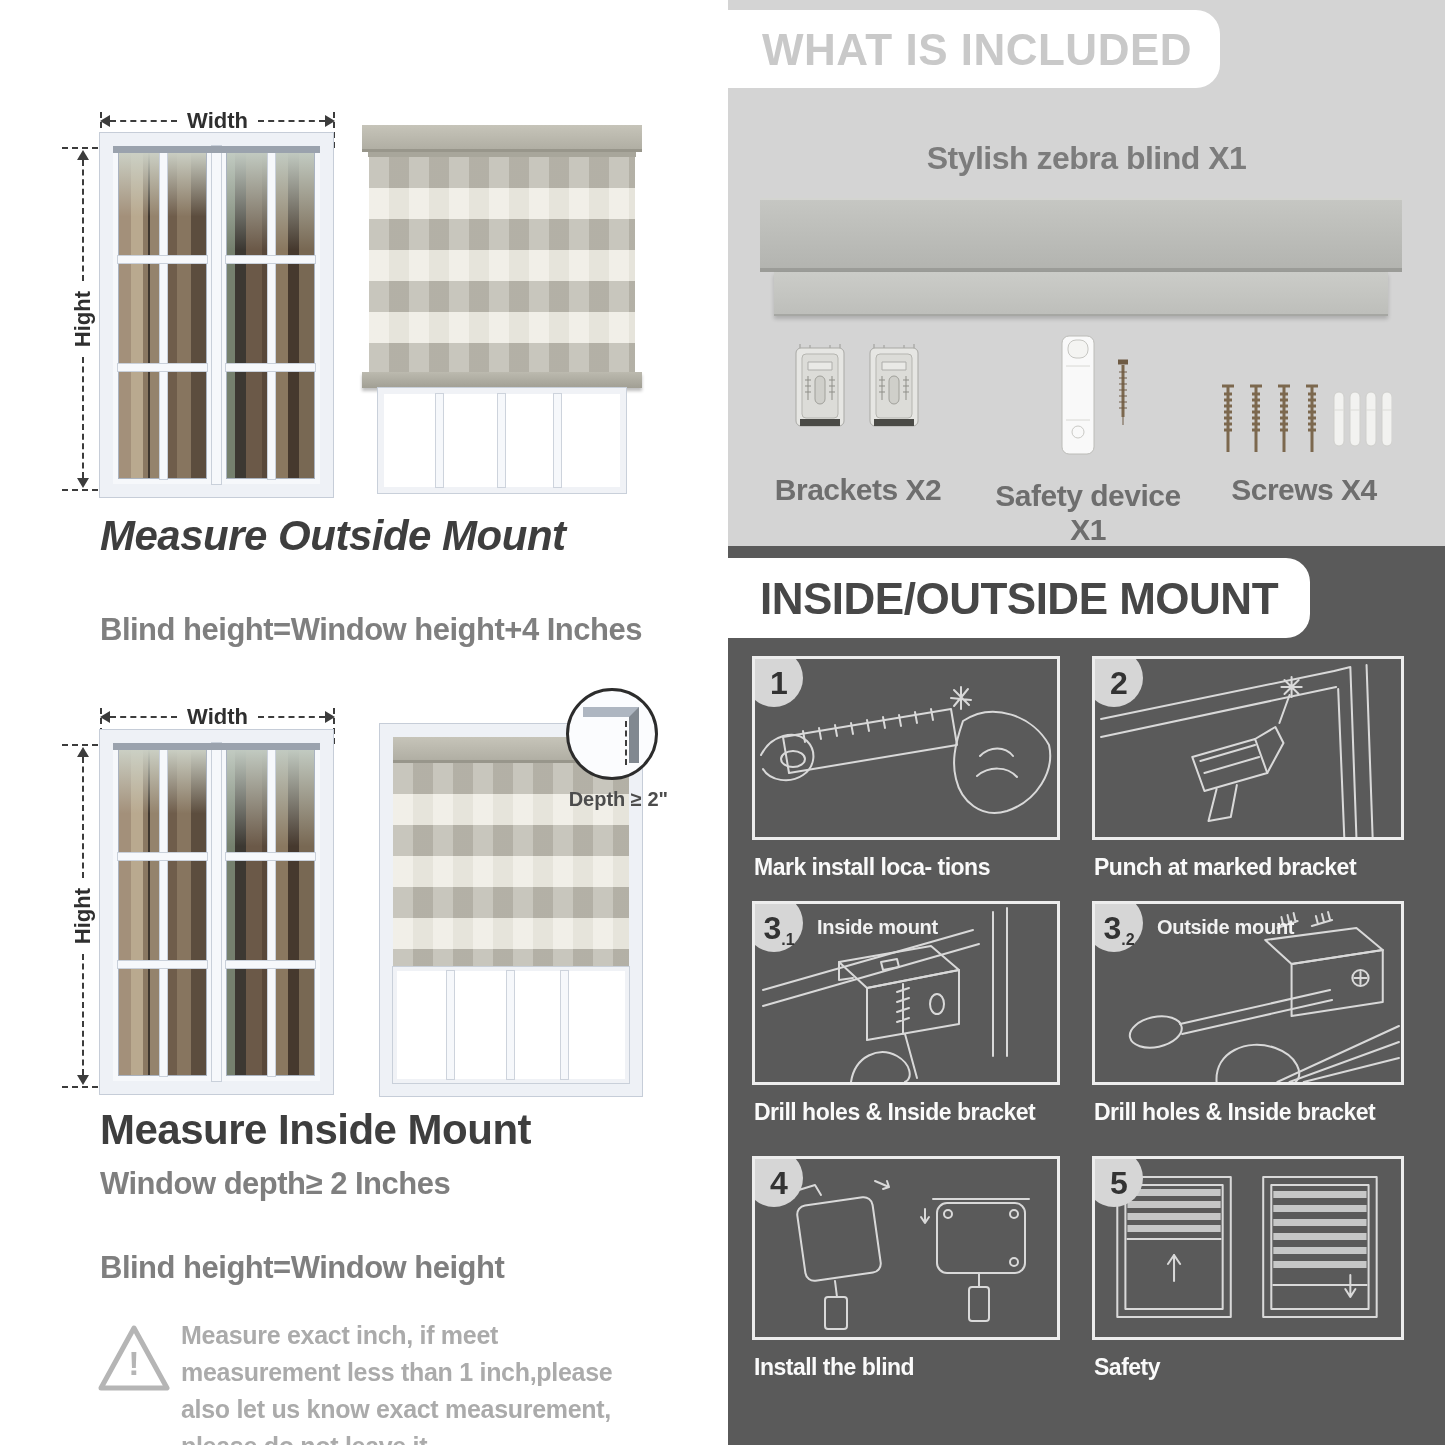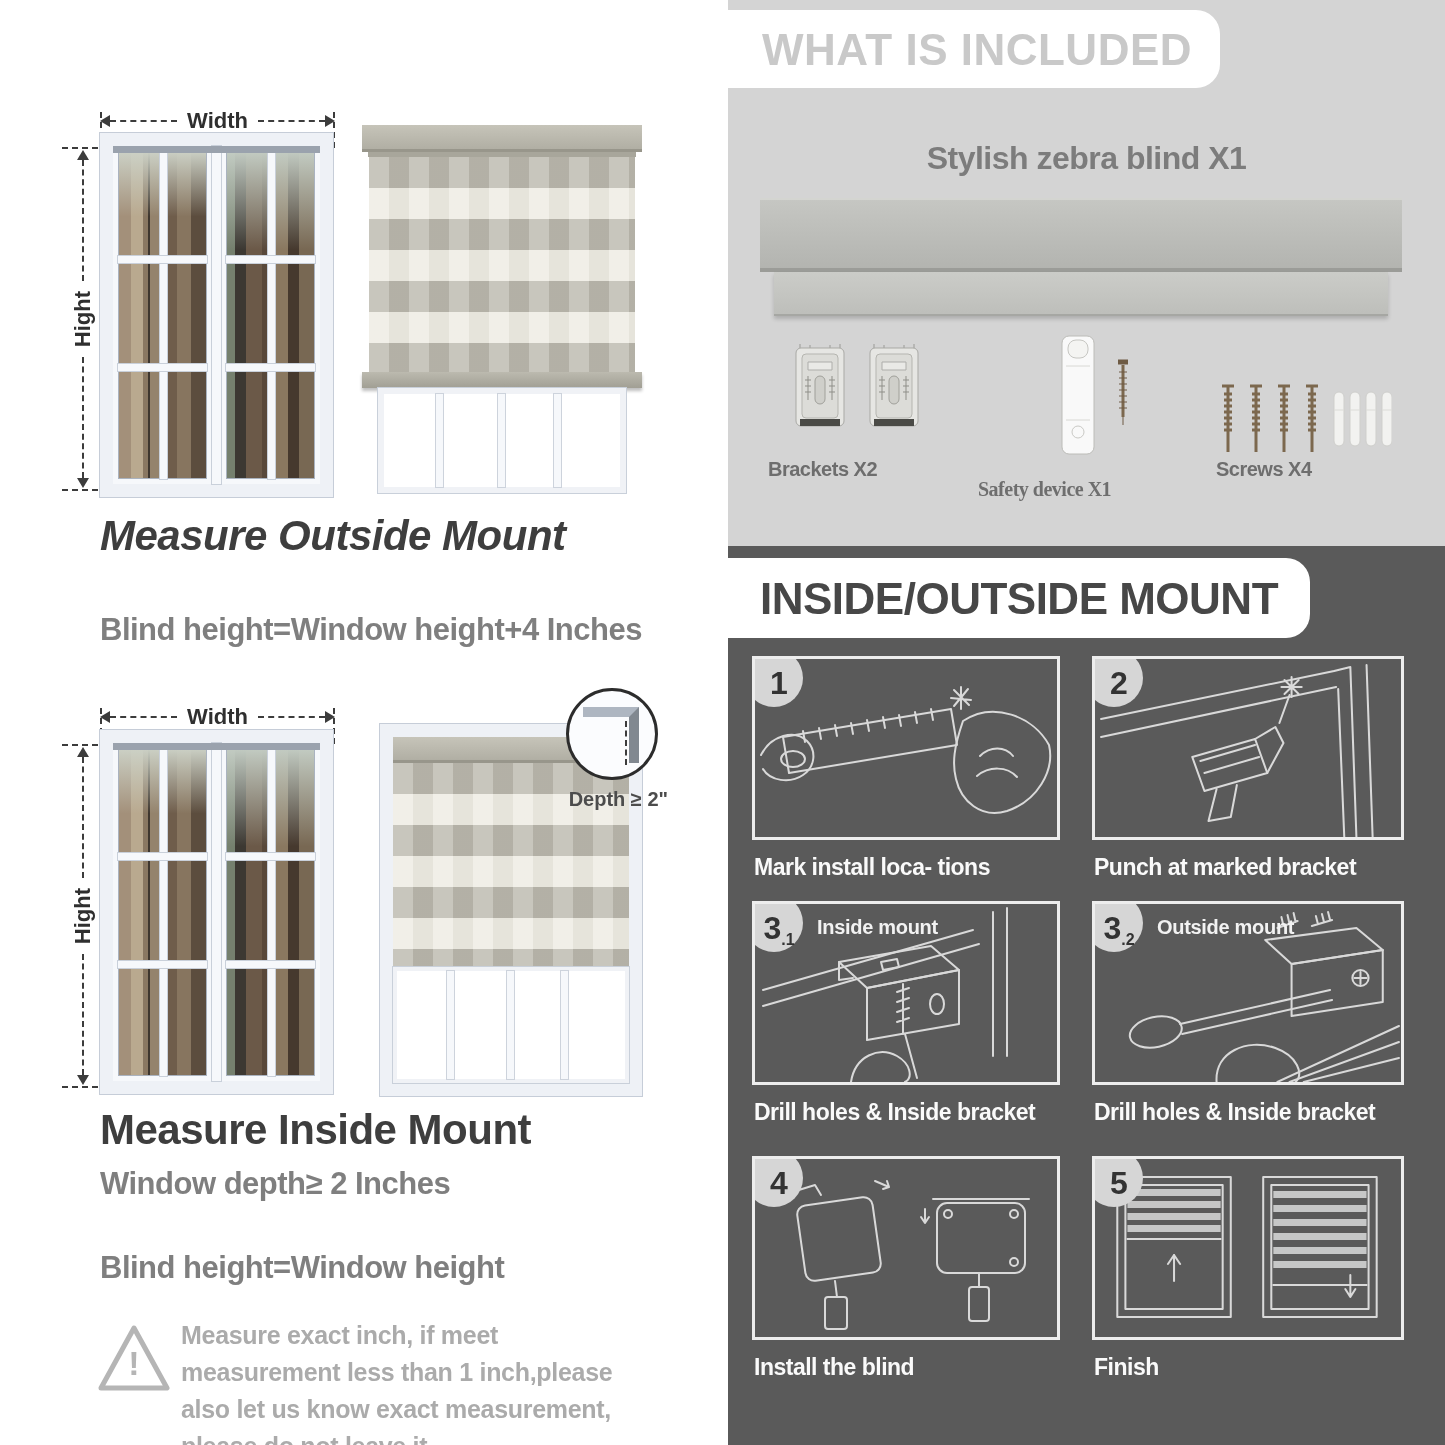--- a/index.html
+++ b/index.html
@@ -65,21 +65,21 @@
   .warn-text{width:452px;font-weight:bold;font-size:25px;line-height:37px;color:#ababab;letter-spacing:-0.3px;}
   .warn-excl{position:absolute;left:0;top:0;width:78px;text-align:center;font-weight:bold;font-size:34px;color:#b5b5b5;line-height:100px;}
 
   
   .gray-section{left:728px;top:0;width:717px;height:546px;background:#d4d4d4;}
   .wii-header{left:728px;top:10px;width:492px;height:78px;background:#ffffff;border-radius:0 24px 24px 0;
     color:#c9c9c9;font-weight:bold;font-size:44px;line-height:79px;padding-left:34px;letter-spacing:.5px;box-sizing:border-box;}
   .product-lbl{left:728px;top:140px;width:717px;text-align:center;font-weight:bold;font-size:32px;color:#7c7c7c;letter-spacing:-0.5px;}
   .headrail{left:760px;top:198px;width:642px;height:74px;background:linear-gradient(180deg,#c6c7c3,#b2b3af);box-shadow:inset 0 -4px 0 #9b9c98, inset 0 2px 0 #d4d5d1;}
   .headrail-under{left:774px;top:272px;width:614px;height:44px;background:linear-gradient(180deg,#cbccc8,#bdbeba);box-shadow:0 3px 4px rgba(0,0,0,.18), inset 0 -2px 0 #a6a7a3;}
-  .item-lbl{font-weight:bold;font-size:20px;color:#6e6e6e;text-align:left;letter-spacing:-0.5px;}
+  .item-lbl{font-weight:bold;font-size:30px;color:#6e6e6e;text-align:center;letter-spacing:-0.5px;margin-top:15px;}
 
   .dark-section{left:728px;top:546px;width:717px;height:899px;background:#5a5a5a;}
   .iom-header{left:728px;top:558px;width:582px;height:80px;background:#ffffff;border-radius:0 24px 24px 0;
     color:#474747;font-weight:bold;font-size:44px;line-height:81px;padding-left:32px;letter-spacing:-0.5px;box-sizing:border-box;}
 
   .panel{border:3px solid #ededed;background:#5a5a5a;overflow:hidden;box-sizing:border-box;}
   .badge{position:absolute;left:-10px;top:-10px;width:58px;height:58px;border-radius:50%;background:#d6d6d6;
     display:flex;align-items:center;justify-content:center;padding:10px 0 0 10px;box-sizing:border-box;}
   .badge .n{font-weight:bold;font-size:32px;color:#333333;line-height:1;}
   .badge .s{font-weight:bold;font-size:16px;color:#333333;line-height:1;align-self:flex-end;margin-bottom:4px;}
@@ -244,21 +244,21 @@
   <svg class="abs" style="left:1056px;top:332px;" width="110" height="128" viewBox="0 0 110 128">
     <rect x="6" y="4" width="32" height="118" rx="7" fill="rgba(255,255,255,0.85)" stroke="#bcbcb8"></rect>
     <rect x="12" y="8" width="20" height="18" rx="8" fill="#f4f4f2" stroke="#c6c6c2"></rect>
     <path d="M10 34 h24 M10 88 h24" stroke="#d8d8d4" fill="none"></path>
     <circle cx="22" cy="100" r="6" fill="none" stroke="#c9c9c5"></circle>
     <path d="M62 30 h10" stroke="#6e5b44" stroke-width="5" fill="none"></path>
     <path d="M67 33 v52" stroke="#7c684e" stroke-width="3" fill="none"></path>
     <path d="M63 40 h8 M63 46 h8 M63 52 h8 M63 58 h8 M63 64 h8 M63 70 h8 M63 76 h8" stroke="#6e5b44" fill="none"></path>
     <path d="M67 85 l0 8" stroke="#6e5b44" fill="none"></path>
   </svg>
-  <div class="abs item-lbl" style="left:978px;top:478px;width:220px;font-family:Liberation Serif, serif;">Safety device X1</div>
+  <div class="abs item-lbl" style="left:978px;top:464px;width:220px;">Safety device X1</div>
 
   <svg class="abs" style="left:1216px;top:380px;" width="176" height="84" viewBox="0 0 176 84">
     <g stroke="#7c684e" fill="none">
       <path d="M6 6 h12 M12 6 v58 M8 14 h8 M8 20 h8 M8 26 h8 M8 32 h8 M8 38 h8 M8 44 h8 M8 50 h8 M12 64 l0 8" stroke-width="3"></path>
       <path d="M34 6 h12 M40 6 v58 M36 14 h8 M36 20 h8 M36 26 h8 M36 32 h8 M36 38 h8 M36 44 h8 M36 50 h8 M40 64 l0 8" stroke-width="3"></path>
       <path d="M62 6 h12 M68 6 v58 M64 14 h8 M64 20 h8 M64 26 h8 M64 32 h8 M64 38 h8 M64 44 h8 M64 50 h8 M68 64 l0 8" stroke-width="3"></path>
       <path d="M90 6 h12 M96 6 v58 M92 14 h8 M92 20 h8 M92 26 h8 M92 32 h8 M92 38 h8 M92 44 h8 M92 50 h8 M96 64 l0 8" stroke-width="3"></path>
     </g>
     <g fill="#f2f2f0" stroke="#cfcfcc">
       <rect x="118" y="12" width="10" height="54" rx="5"></rect>
@@ -391,15 +391,15 @@
       <rect class="fillbar" x="176" y="88" width="92" height="7"></rect>
       <rect class="fillbar" x="176" y="102" width="92" height="7"></rect>
       <path d="M176 126 h92"></path>
       <path d="M252 116 v22 M252 138 l-5 -8 M252 138 l5 -8"></path>
     </svg>
     <div class="badge">
       <span class="n">5</span>
         <span class="s"></span>
     </div>
   </div>
-  <div class="abs caption" style="left:1094px;top:1354px;">Finish</div>
+  <div class="abs caption" style="left:1094px;top:1354px;">Safety</div>
 
 </div>
 
 </body></html>

